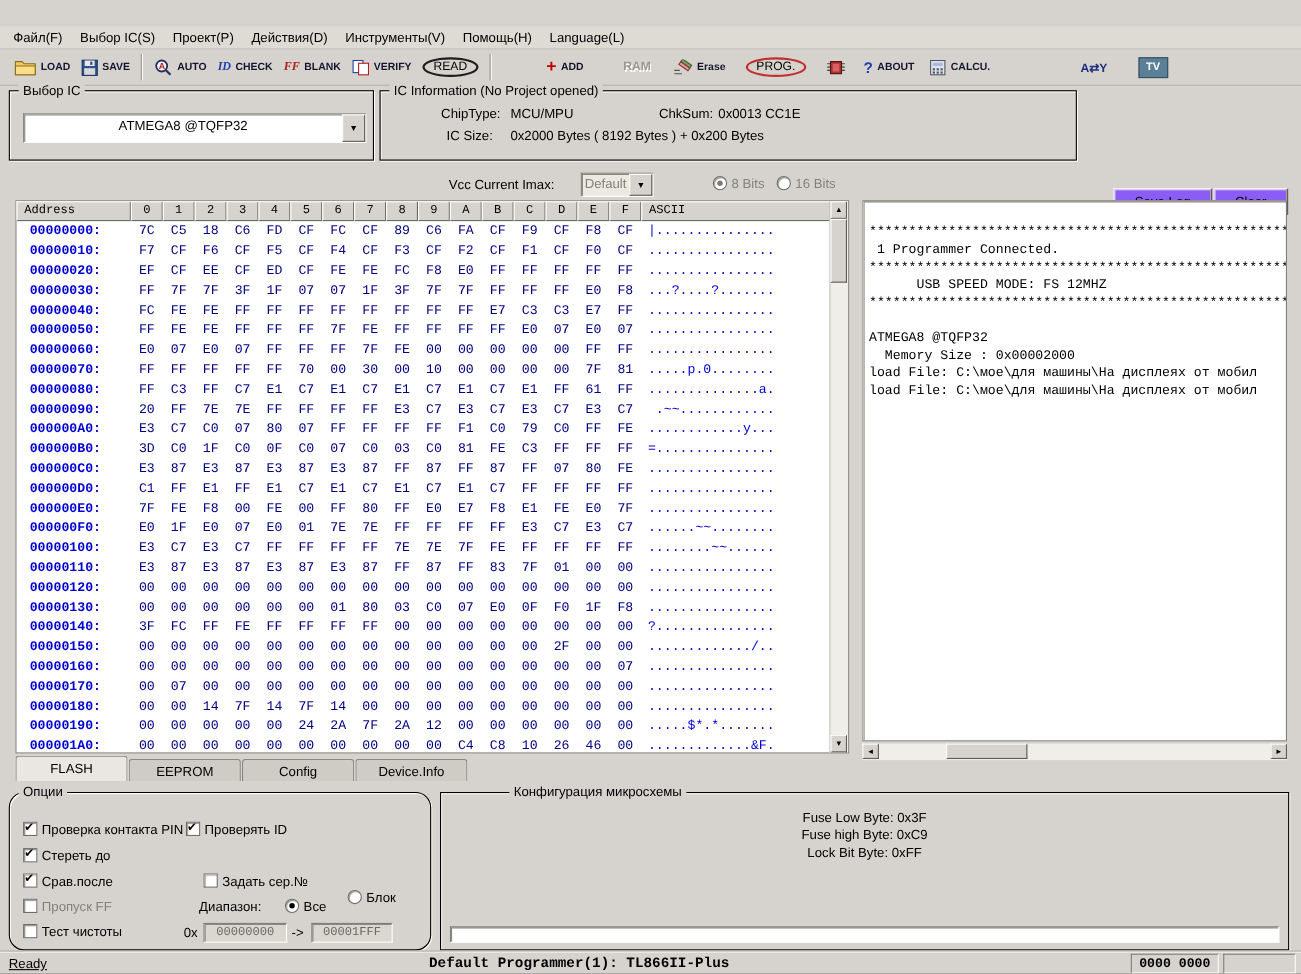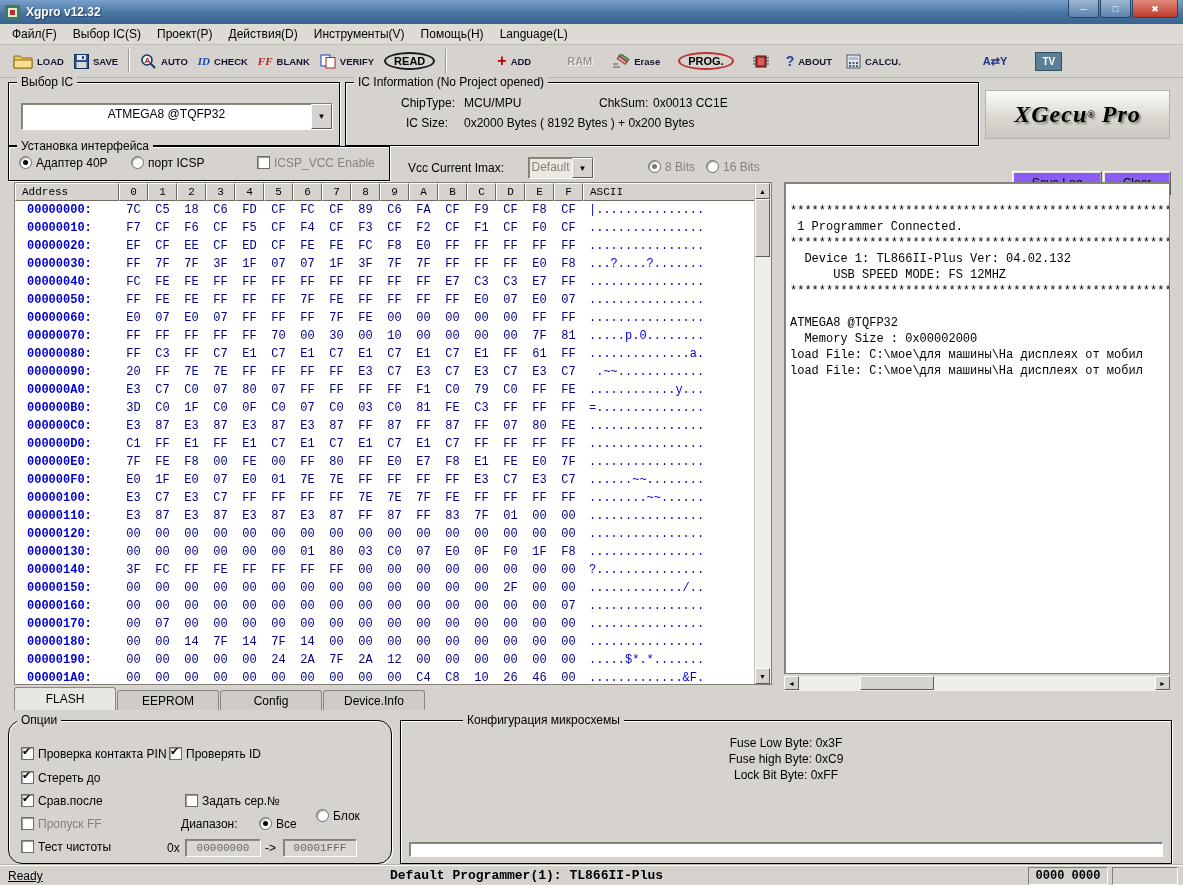--- a/index.html
+++ b/index.html
@@ -13,21 +13,21 @@
   .wb{width:29px;height:17px;display:flex;align-items:center;justify-content:center;color:#fff;font-size:9px;border:1px solid #27486d;border-top:none;background:linear-gradient(180deg,#9db7d4,#5d83ad);border-radius:0 0 3px 3px;margin-left:1px;}
   .wb.close{background:linear-gradient(180deg,#e08a7a,#bf3a2b);width:44px;}
 
   
   .menubar{position:absolute;left:0;top:24px;width:100%;height:21px;background:#dedbd4;border-bottom:1px solid #c2bfb8;display:flex;align-items:center;padding-left:4px;box-sizing:border-box;}
   .menu-item{padding:2px 8px;}
   .toolbar{position:absolute;left:0;top:45px;width:100%;height:33px;border-bottom:1px solid #b7b4ac;display:flex;align-items:center;padding:0 8px;box-sizing:border-box;}
   .tbtn{display:flex;align-items:center;gap:4px;padding:2px 5px;}
   .tlabel{font-size:9.5px;font-weight:bold;color:#15152e;}
   .sep{width:0;height:24px;border-left:1px solid #9a978e;border-right:1px solid #fff;margin:0 5px;}
-  .oval{border:2px solid #1d1d1d;border-radius:50%;padding:1px 8px;font-weight:bold;font-size:11px;}
+  .oval{border:2px solid #1d1d1d;border-radius:50%;padding:1px 8px;font-weight:normal;font-size:11px;}
   .oval.red{border-color:#c03030;}
   .plus{color:#c00000;font-size:16px;font-weight:bold;line-height:12px;}
   .ram{color:#9b978e;font:bold 11px "Liberation Sans",sans-serif;text-shadow:1px 1px 0 #fff;}
   .qmark{color:#2040b0;font-size:14px;font-weight:bold;}
   .letters{font:bold italic 11px "Liberation Serif",serif;color:#b02020;}
   .swap{font:bold 11px "Liberation Sans",sans-serif;color:#203080;}
   .tvbox{display:inline-block;width:25px;height:17px;background:#5b7f96;color:#fff;font:bold 10px/17px "Liberation Sans",sans-serif;text-align:center;border:1px solid #33505f;}
 
   
   .groupbox{position:absolute;border:1px solid #000000;box-shadow:inset 1px 1px 0 #fdfdfb,1px 1px 0 #fdfdfb;}
@@ -82,33 +82,20 @@
   .statusbar{position:absolute;left:0;top:864px;width:100%;height:21px;border-top:1px solid #b5b2aa;box-shadow:inset 0 1px 0 #fdfdfb;}
   .sunkenbox{position:absolute;background:#d6d3ce;border:1px solid;border-color:#827f77 #fdfdfb #fdfdfb #827f77;display:flex;align-items:center;justify-content:center;}
 
   .fuseline{height:16px;text-align:center;line-height:16px;}
 </style>
 </head>
 <body>
 
 <div class="win">
 
-  <div class="titlebar">
-    <svg width="15" height="15">
-        <rect width="15" height="15" fill="#3f7d52"></rect>
-        <rect x="3" y="3" width="9" height="9" fill="#d8eadc"></rect>
-        <rect x="5" y="5" width="5" height="5" fill="#b03030"></rect>
-      </svg>
-    <span class="title-text">Xgpro v12.32</span>
-    <div class="winbtns">
-      <div class="wb">─</div>
-      <div class="wb">□</div>
-      <div class="wb close">✖</div>
-    </div>
-  </div>
 
   <div class="menubar">
       <span class="menu-item">Файл(F)</span>
       <span class="menu-item">Выбор IC(S)</span>
       <span class="menu-item">Проект(P)</span>
       <span class="menu-item">Действия(D)</span>
       <span class="menu-item">Инструменты(V)</span>
       <span class="menu-item">Помощь(H)</span>
       <span class="menu-item">Language(L)</span>
     </div>
@@ -231,32 +218,21 @@
   <div class="groupbox" style="left:345px;top:82px;width:632px;height:62px;">
     <span class="gtitle">IC Information (No Project opened)</span>
     <span class="abs" style="left:55px;top:13px;">ChipType:</span>
     <span class="abs" style="left:118px;top:13px;">MCU/MPU</span>
     <span class="abs" style="left:253px;top:13px;">ChkSum:</span>
     <span class="abs" style="left:307px;top:13px;">0x0013 CC1E</span>
     <span class="abs" style="left:60px;top:33px;">IC Size:</span>
     <span class="abs" style="left:118px;top:33px;">0x2000 Bytes ( 8192 Bytes ) + 0x200 Bytes</span>
   </div>
 
-  <div class="logo">
-    <span>XGecu</span>
-      <sup>®</sup>
-    <span style="margin-left:6px;">Pro</span>
-  </div>
-
-  <div class="groupbox" style="left:8px;top:146px;width:380px;height:33px;">
-    <span class="gtitle">Установка интерфейса</span>
-    <span class="abs" style="left:10px;top:9px;"><span class="radio sel"></span><span>Адаптер 40P</span></span>
-    <span class="abs" style="left:122px;top:9px;"><span class="radio"></span><span>порт ICSP</span></span>
-    <span class="abs dis" style="left:248px;top:9px;"><span class="check"></span><span>ICSP_VCC Enable</span></span>
-  </div>
+
 
   <span class="abs" style="left:408px;top:161px;">Vcc Current Imax:</span>
   <div class="abs sunken combo" style="left:528px;top:157px;width:64px;height:20px;background:#ece9e2;">
     <span class="combo-text dis" style="line-height:18px;">Default</span>
     <span class="combo-btn">▼</span>
   </div>
   <span class="abs dis" style="left:648px;top:160px;"><span class="radio dis-sel"></span><span>8 Bits</span></span>
   <span class="abs dis" style="left:706px;top:160px;"><span class="radio"></span><span>16 Bits</span></span>
 
   <div class="btn" style="left:1012px;top:155px;width:88px;height:22px;">Save Log</div>
@@ -830,21 +806,20 @@
       <div class="sthumb"></div>
       <div class="sbtn bottom">▼</div>
     </div>
   </div>
 
   <div class="logpanel">
       <div class="logline"></div>
       <div class="logline">************************************************************</div>
       <div class="logline"> 1 Programmer Connected.</div>
       <div class="logline">************************************************************</div>
-      <div class="logline">  Device 1: TL866II-Plus Ver: 04.02.132</div>
       <div class="logline">      USB SPEED MODE: FS 12MHZ</div>
       <div class="logline">************************************************************</div>
       <div class="logline"></div>
       <div class="logline">ATMEGA8 @TQFP32</div>
       <div class="logline">  Memory Size : 0x00002000</div>
       <div class="logline">load File: C:\мое\для машины\На дисплеях от мобил</div>
       <div class="logline">load File: C:\мое\для машины\На дисплеях от мобил</div>
     </div>
   <div class="hscroll">
     <div class="hbtn" style="left:0;">◄</div>

